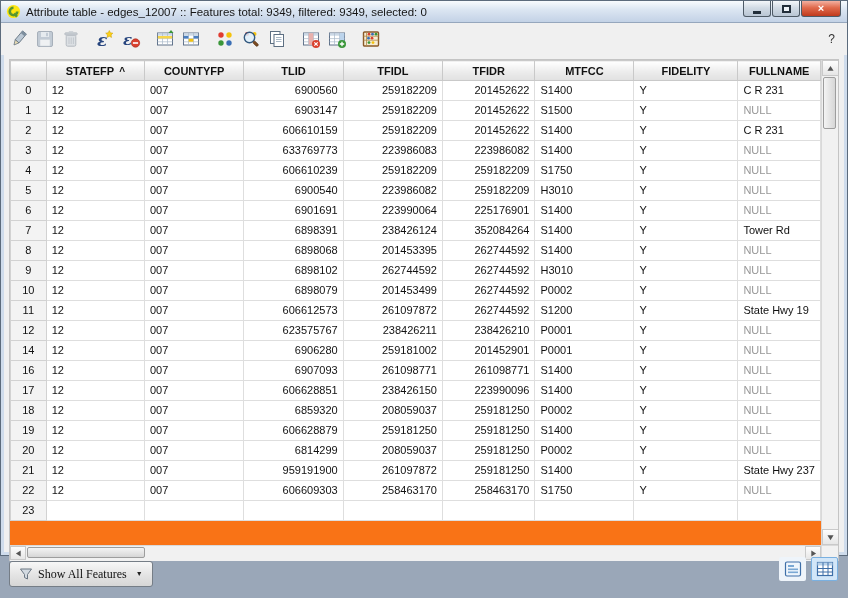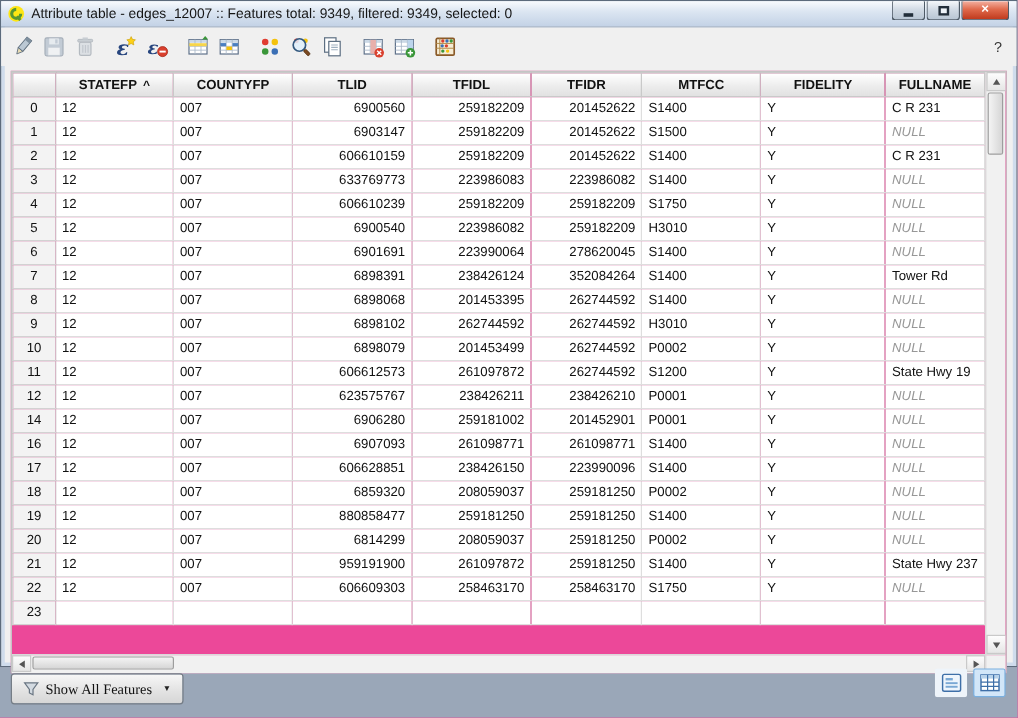--- a/index.html
+++ b/index.html
@@ -16,30 +16,30 @@
 .glyph-min{width:8px;height:3px;background:#222e3a;margin-top:7px}
 .glyph-max{width:9px;height:8px;border:2px solid #222e3a;background:#eef3f8}
 
 .toolbar{height:32px;flex:none;display:flex;align-items:center;padding:0 5px;position:relative;background:#f0f0f0}
 .tool-btn{width:26px;height:26px;flex:none;display:flex;align-items:center;justify-content:center;border:1px solid transparent;border-radius:2px}
 .tool-btn svg{width:20px;height:20px}
 .tool-btn.disabled{opacity:.45}
 .tool-btn.gstart{margin-left:8px}
 .help-label{position:absolute;right:12px;top:9px;font-size:12px;color:#333}
 
-.table-frame{margin:4px 8px 0;flex:none;border:1px solid #c4c4c4;background:#ec4899;width:830px}
+.table-frame{margin:4px 8px 0;flex:none;border:1px solid #c4c4c4;background:#f97316;width:830px}
 .grid-row{display:flex;height:485px;overflow:hidden}
 .grid-clip{width:811px;height:485px;overflow:hidden}
 table{border-collapse:collapse;table-layout:fixed}
 th{height:20px;background:linear-gradient(#ffffff,#ececec 55%,#e1e1e1);border:1px solid #c9c9c9;font-size:11px;font-weight:bold;color:#111;text-align:center;padding:0 2px;white-space:nowrap;overflow:hidden}
 .sort{font-weight:bold;margin-left:5px;font-size:10px}
 td{height:19px;line-height:19px;border:1px solid #dedede;font-size:11px;color:#111;padding:0 5px;background:#fff;white-space:nowrap;overflow:hidden}
 td.rownum{background:#f3f3f3;border-color:#d2d2d2;text-align:center;padding:0 2px}
 td.num{text-align:right}
-td.null{font-style:italic;color:#979797}
+td.null{color:#979797}
 
 .vscroll{width:17px;height:485px;background:#f1f1f1;border-left:1px solid #d9d9d9;display:flex;flex-direction:column}
 .sb-btn{width:17px;height:16px;flex:none;background:linear-gradient(#fdfdfd,#e6e6e6);border:1px solid #c9c9c9;display:flex;align-items:center;justify-content:center}
 .sb-btn svg{width:7px;height:7px}
 .v-track{flex:1;position:relative}
 .v-thumb{position:absolute;top:1px;left:1px;width:13px;height:52px;background:linear-gradient(90deg,#f4f4f4,#d6d6d6);border:1px solid #9d9d9d;border-radius:2px}
 .hscroll-row{display:flex;height:15px;border-top:1px solid #d9d9d9}
 .hscroll{width:811px;height:15px;background:#f1f1f1;display:flex}
 .sb-btn.h{width:16px;height:14px}
 .h-track{flex:1;position:relative}
@@ -309,21 +309,21 @@
                 <td class="">H3010</td>
                 <td class="">Y</td>
                 <td class="null">NULL</td>
               </tr>
               <tr>
                 <td class="rownum">6</td>
                 <td class="">12</td>
                 <td class="">007</td>
                 <td class="num">6901691</td>
                 <td class="num">223990064</td>
-                <td class="num">278620045</td>
+                <td class="num">225176901</td>
                 <td class="">S1400</td>
                 <td class="">Y</td>
                 <td class="null">NULL</td>
               </tr>
               <tr>
                 <td class="rownum">7</td>
                 <td class="">12</td>
                 <td class="">007</td>
                 <td class="num">6898391</td>
                 <td class="num">238426124</td>
@@ -428,21 +428,21 @@
                 <td class="num">208059037</td>
                 <td class="num">259181250</td>
                 <td class="">P0002</td>
                 <td class="">Y</td>
                 <td class="null">NULL</td>
               </tr>
               <tr>
                 <td class="rownum">19</td>
                 <td class="">12</td>
                 <td class="">007</td>
-                <td class="num">880858477</td>
+                <td class="num">606628879</td>
                 <td class="num">259181250</td>
                 <td class="num">259181250</td>
                 <td class="">S1400</td>
                 <td class="">Y</td>
                 <td class="null">NULL</td>
               </tr>
               <tr>
                 <td class="rownum">20</td>
                 <td class="">12</td>
                 <td class="">007</td>

